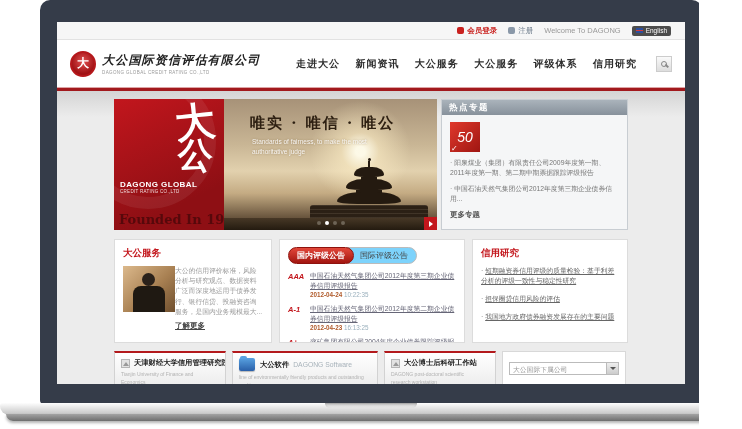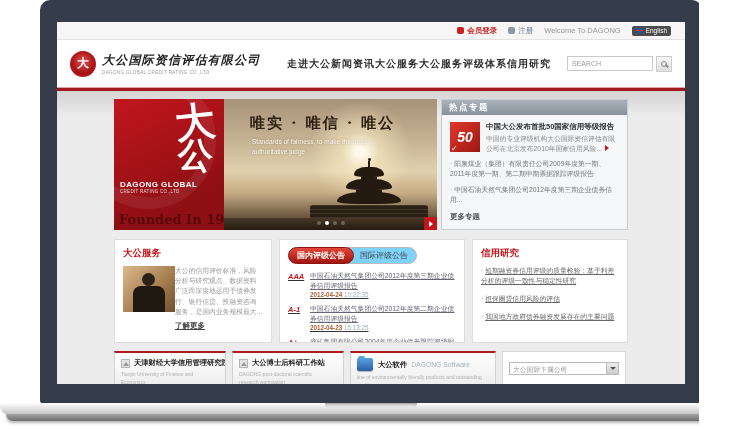--- a/index.html
+++ b/index.html
@@ -76,21 +76,21 @@
   .dots{position:absolute;bottom:5px;left:50%;transform:translateX(-50%);display:flex;gap:4px;}
   .dot{width:4px;height:4px;border-radius:50%;background:#6d6456;cursor:pointer;}
   .dot.active{background:#fff;}
   .next-btn{position:absolute;right:0;bottom:0;width:13px;height:13px;background:#c3161c;display:flex;align-items:center;justify-content:center;cursor:pointer;}
   .next-arrow{width:0;height:0;border-left:4px solid #fff;border-top:3px solid transparent;border-bottom:3px solid transparent;}
 
   .hot{width:187px;margin-left:4px;background:#f5f6f7;border:1px solid #c8cdd2;display:flex;flex-direction:column;flex-shrink:0;}
   .hot-head{height:15px;background:linear-gradient(#aab3bb,#87919b);color:#fff;font-size:8.5px;font-weight:bold;display:flex;align-items:center;padding:0 7px;letter-spacing:1.5px;flex-shrink:0;}
   .hot-body{padding:7px 8px 5px;}
   .feat{display:flex;gap:6px;}
-  .badge50{width:30px;height:30px;flex-shrink:0;background:linear-gradient(135deg,#e0392c,#9f1612);color:#fff;display:flex;align-items:center;justify-content:center;font-size:14px;font-weight:bold;font-style:italic;position:relative;}
+  .badge50{width:30px;height:30px;flex-shrink:0;background:linear-gradient(135deg,#e0392c,#9f1612);color:#fff;display:flex;align-items:center;justify-content:center;font-size:14px;font-weight:normal;font-style:italic;position:relative;}
   .badge50::after{content:"✓";position:absolute;left:1px;bottom:-1px;font-size:8px;font-style:normal;}
   .feat-hl{font-weight:bold;color:#333;font-size:7.5px;margin-bottom:2px;cursor:pointer;line-height:1.3;}
   .feat-sum{color:#8a8a8a;font-size:6.8px;line-height:1.45;}
   .sum-arrow{display:inline-block;width:0;height:0;border-left:4px solid #c3161c;border-top:3px solid transparent;border-bottom:3px solid transparent;margin-left:3px;}
   .hot-item{color:#777;font-size:6.8px;line-height:1.45;margin-top:6px;cursor:pointer;}
   .hot-item::before{content:"· ";color:#999;}
   .hot-more{margin-top:7px;font-size:7.5px;color:#555;font-weight:bold;cursor:pointer;display:inline-block;}
 
   
   .mid-row{display:flex;gap:7px;margin-top:9px;}
@@ -101,21 +101,21 @@
   .svc-photo{width:52px;height:46px;flex-shrink:0;position:relative;overflow:hidden;background:linear-gradient(135deg,#dcb98c,#a8805２ 55%,#6f4f2e);background:linear-gradient(135deg,#dcb98c,#a88052 55%,#6f4f2e);}
   .svc-photo::before{content:"";position:absolute;left:19px;top:7px;width:13px;height:13px;border-radius:50%;background:#2a211a;}
   .svc-photo::after{content:"";position:absolute;left:10px;top:20px;width:32px;height:28px;border-radius:8px 8px 0 0;background:#1f1912;}
   .svc-text{font-size:6.8px;color:#999;line-height:1.5;}
   .svc-more{display:inline-block;margin-top:4px;color:#444;text-decoration:underline;font-size:7.5px;font-weight:bold;cursor:pointer;}
   .ann{width:186px;}
   .tabs{display:flex;margin-bottom:7px;align-items:center;}
   .tab{font-size:8px;cursor:pointer;white-space:nowrap;}
   .tab.active{position:relative;z-index:1;background:linear-gradient(#e2473a,#a2150f);color:#fff;font-weight:bold;border:1px solid #8e120d;border-radius:9px;padding:2px 8px;}
   .tab.inactive{background:#7dd3fc;border:1px solid #bbb;color:#444;border-radius:0 9px 9px 0;padding:2px 8px 2px 12px;margin-left:-7px;}
-  .ann-item{display:flex;gap:4px;margin-bottom:6px;text-decoration:underline;}
+  .ann-item{display:flex;gap:4px;margin-bottom:6px;}
   .rating{color:#c3161c;font-weight:bold;font-style:italic;font-size:7.5px;width:18px;flex-shrink:0;padding-top:1px;}
   .ann-link{color:#667;font-size:6.8px;text-decoration:underline;line-height:1.4;cursor:pointer;}
   .ann-meta{font-size:6.3px;margin-top:1px;}
   .ann-date{color:#b05a2a;font-weight:bold;}
   .ann-time{color:#9ab0bd;}
   .res{width:156px;}
   .res-item{font-size:6.8px;color:#666;line-height:1.45;margin-bottom:8px;}
   .res-item::before{content:"· ";color:#888;}
   .res-link{text-decoration:underline;cursor:pointer;}
 
@@ -176,21 +176,20 @@
         </div>
         <div class="nav">
           <span class="nav-item">走进大公</span>
           <span class="nav-item">新闻资讯</span>
           <span class="nav-item">大公服务</span>
           <span class="nav-item">大公服务</span>
           <span class="nav-item">评级体系</span>
           <span class="nav-item">信用研究</span>
         </div>
         <div class="search">
-          <input value="SEARCH" style="">
           <span class="search-btn">
             <span class="mag"></span>
           </span>
         </div>
       </div>
 
       <div class="redline"></div>
 
       <div class="main">
         <div class="container">
@@ -234,24 +233,20 @@
               <div class="next-btn">
                 <span class="next-arrow"></span>
               </div>
             </div>
 
             <div class="hot">
               <div class="hot-head">热点专题</div>
               <div class="hot-body">
                 <div class="feat">
                   <span class="badge50">50</span>
-                  <span>
-                    <div class="feat-hl">中国大公发布首批50国家信用等级报告</div>
-                    <div class="feat-sum"><span>中国的专业评级机构大公国际资信评估有限公司在北京发布2010年国家信用风险...</span><span class="sum-arrow"></span></div>
-                  </span>
                 </div>
                 <div class="hot-item">阳泉煤业（集团）有限责任公司2009年度第一期、2011年度第一期、第二期中期票据跟踪评级报告</div>
                 <div class="hot-item">中国石油天然气集团公司2012年度第三期企业债券信用...</div>
                 <div class="hot-more">更多专题</div>
               </div>
             </div>
           </div>
 
           <div class="mid-row">
 
@@ -306,43 +301,43 @@
             <div class="fbox f1">
               <div class="fbox-title">
                 <span class="pic-ico"></span>
                 <span>天津财经大学信用管理研究院</span>
               </div>
               <div class="fbox-en">
                 <div>Tianjin University of Finance and Economics</div>
 
               </div>
             </div>
-            <div class="fbox f2">
-              <div class="fbox-title">
-                <span class="pic-ico"></span>
-                <span>大公博士后科研工作站</span>
-              </div>
-              <div class="fbox-en">
-                <div>DAGONG post-doctoral scientific</div>
-                <div>research workstation</div>
-              </div>
-            </div>
             <div class="fbox f3">
               <div class="f3-row">
                 <span class="folder"></span>
                 <span class="fbox-title">
                   <span>大公软件</span>
                   <span class="f3-en">DAGONG Software</span>
                 </span>
               </div>
               <div class="fbox-en">
                 <div>line of environmentally friendly products and outstanding quality</div>
 
               </div>
             </div>
+            <div class="fbox f2">
+              <div class="fbox-title">
+                <span class="pic-ico"></span>
+                <span>大公博士后科研工作站</span>
+              </div>
+              <div class="fbox-en">
+                <div>DAGONG post-doctoral scientific</div>
+                <div>research workstation</div>
+              </div>
+            </div>
             <div class="weibo">
               <div class="wb-select">
                 <span class="wb-sel-text">大公国际下属公司</span>
                 <span class="wb-sel-btn">
                     <span class="caret"></span>
                   </span>
               </div>
 
             </div>
           </div>

